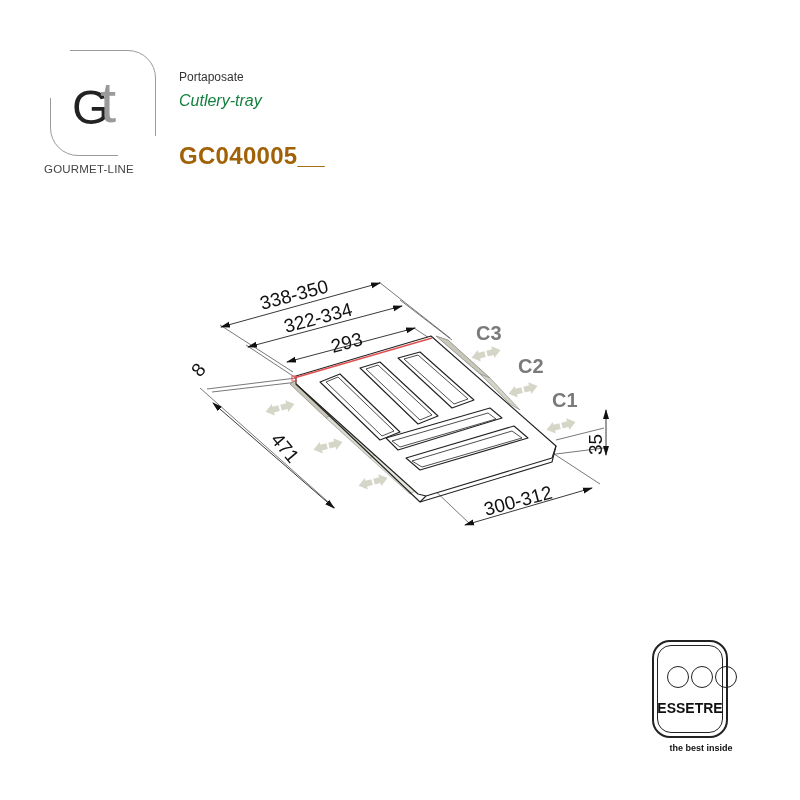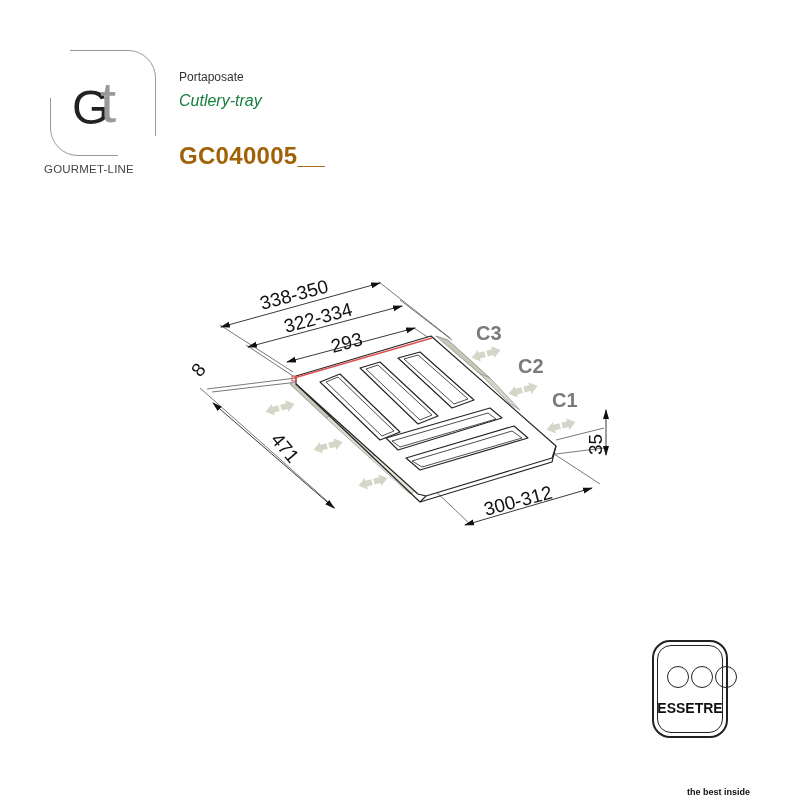--- a/index.html
+++ b/index.html
@@ -19,21 +19,21 @@
   .code { position:absolute; left:179px; top:116px; font-size:24px; font-weight:bold; color:#a16207; letter-spacing:0.3px;margin-top:26px; }
   .drawing { position:absolute; left:0; top:0; }
   .dimtext { font-family:"Liberation Sans", sans-serif; font-size:19px; fill:#111; }
   .ctext { font-family:"Liberation Sans", sans-serif; font-size:20px; font-weight:bold; fill:#7a7a7a; }
   .essetre { position:absolute; left:652px; top:640px; width:76px; height:98px; border:2px solid #222;
              border-radius:18px; box-sizing:border-box; }
   .essetre-inner { position:absolute; left:3px; top:3px; right:3px; bottom:3px; border:1.5px solid #222; border-radius:14px; }
   .circles { position:absolute; left:13px; top:24px; display:flex; gap:2px; }
   .circle { width:22px; height:22px; border:1.6px solid #222; border-radius:50%; box-sizing:border-box; }
   .essetre-name { position:absolute; left:0; right:0; top:58px; text-align:center; font-size:14px; font-weight:bold; color:#111; }
-  .tagline { position:absolute; left:652px; top:743px; width:98px; text-align:right; font-size:9px; font-weight:bold; color:#111;margin-top:44px; }
+  .tagline { position:absolute; left:652px; top:743px; width:98px; text-align:center; font-size:9px; font-weight:bold; color:#111; }
 </style>
 </head>
 <body>
 
 <div class="logo-frame">
   <div class="mask-tl"></div>
   <div class="mask-br"></div>
 </div>
 <div class="logo-g">G</div>
 <div class="logo-t">t</div>

